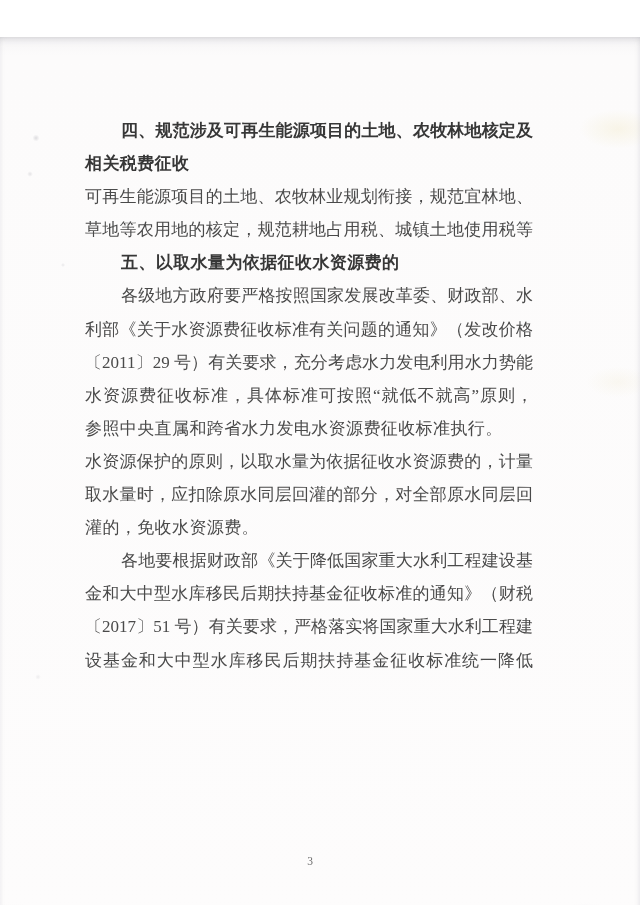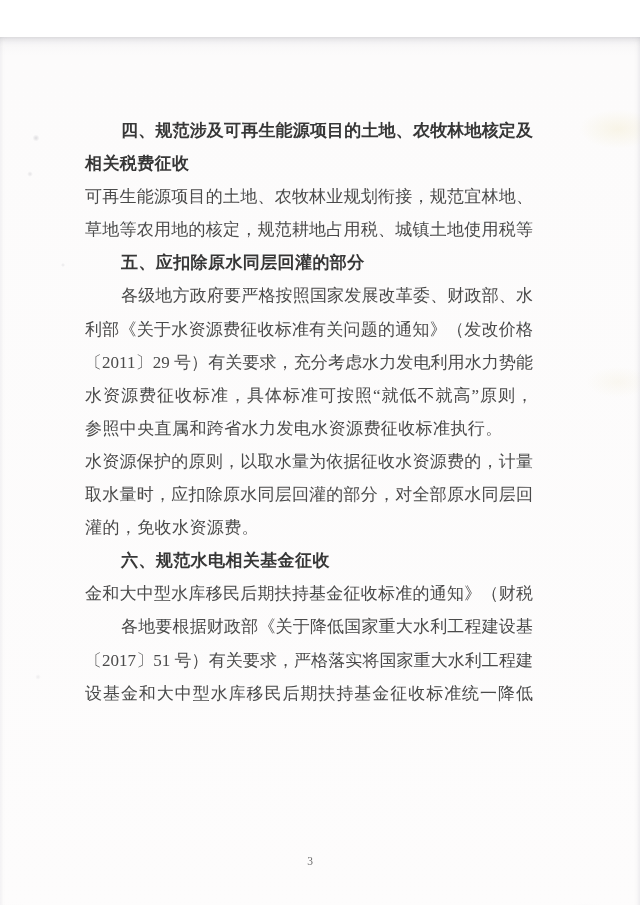--- a/index.html
+++ b/index.html
@@ -77,35 +77,34 @@
 
 <div class="page">
   <div class="text-block">
 
     <div class="line heading indent jst">四、规范涉及可再生能源项目的土地、农牧林地核定及</div>
     <div class="line heading">相关税费征收</div>
 
     <div class="line jst">可再生能源项目的土地、农牧林业规划衔接，规范宜林地、</div>
     <div class="line jst">草地等农用地的核定，规范耕地占用税、城镇土地使用税等</div>
 
-    <div class="line heading indent">五、应扣除原水同层回灌的部分</div>
+    <div class="line heading indent">五、以取水量为依据征收水资源费的</div>
 
     <div class="line indent jst">各级地方政府要严格按照国家发展改革委、财政部、水</div>
     <div class="line jst">利部《关于水资源费征收标准有关问题的通知》（发改价格</div>
     <div class="line jst">〔2011〕29 号）有关要求，充分考虑水力发电利用水力势能</div>
     <div class="line jst">水资源费征收标准，具体标准可按照“就低不就高”原则，</div>
     <div class="line">参照中央直属和跨省水力发电水资源费征收标准执行。</div>
 
     <div class="line jst">水资源保护的原则，以取水量为依据征收水资源费的，计量</div>
     <div class="line jst">取水量时，应扣除原水同层回灌的部分，对全部原水同层回</div>
     <div class="line">灌的，免收水资源费。</div>
 
-    <div class="line heading indent">六、规范水电相关基金征收</div>
 
+    <div class="line indent jst">各地要根据财政部《关于降低国家重大水利工程建设基</div>
     <div class="line jst">金和大中型水库移民后期扶持基金征收标准的通知》（财税</div>
-    <div class="line indent jst">各地要根据财政部《关于降低国家重大水利工程建设基</div>
     <div class="line jst">〔2017〕51 号）有关要求，严格落实将国家重大水利工程建</div>
     <div class="line jst">设基金和大中型水库移民后期扶持基金征收标准统一降低</div>
 
   </div>
 
   <div class="page-number">3</div>
 </div>
 
 </body></html>

